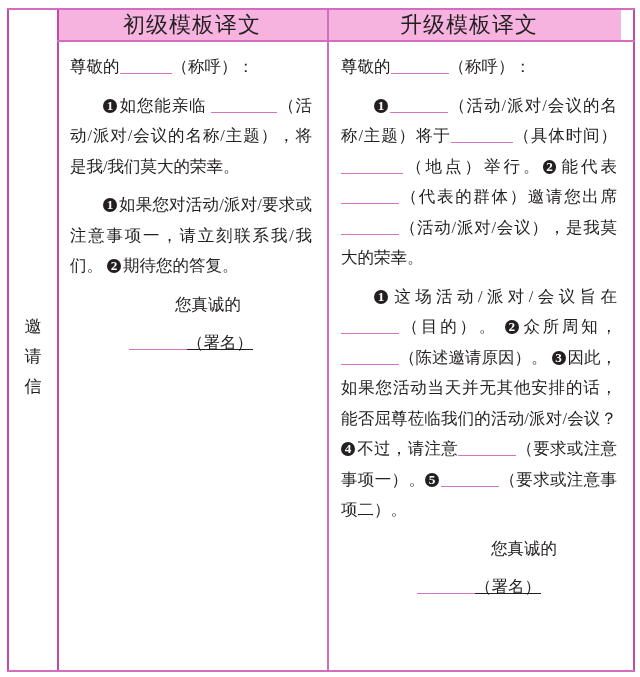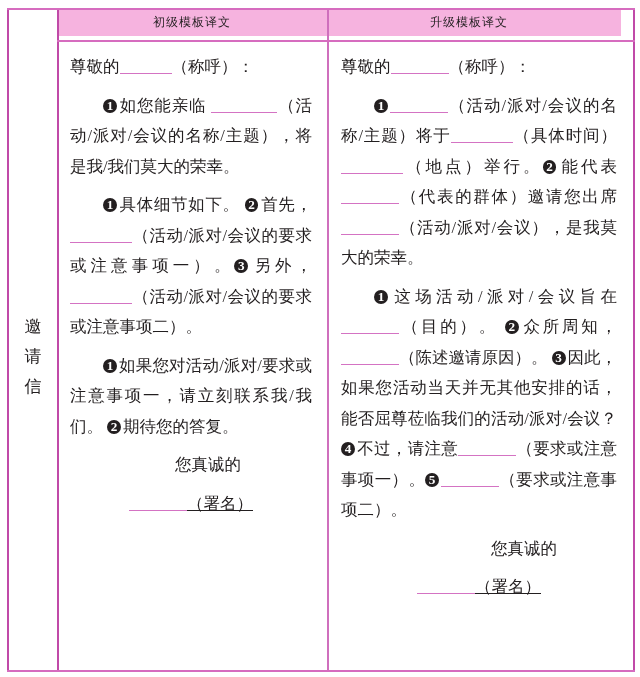--- a/index.html
+++ b/index.html
@@ -1,23 +1,23 @@
 <!DOCTYPE html>
 <html><head>
 <meta charset="utf-8">
 <style>
   html, body { margin: 0; padding: 0; background: #ffffff; }
   body { width: 640px; height: 677px; position: relative; overflow: hidden;
          font-family: "DejaVu Sans", "Liberation Sans", sans-serif; color: #231f20; }
   .table { position: absolute; left: 7px; top: 8px; width: 628px; height: 664px; }
   .vline { position: absolute; top: 0; width: 2px; background: #c04aa8; }
   .hline { position: absolute; height: 2px; background: #d66cbf; }
-  .header-cell { position: absolute; top: 0; height: 28px; background: #f6b3df;
+  .header-cell { position: absolute; top: 0; height: 34px; background: #f6b3df;
                  display: flex; align-items: center; justify-content: center;
-                 font-size: 12px; color: #231f20; letter-spacing: 1px; }
+                 font-size: 22px; color: #231f20; letter-spacing: 1px; }
   .label-cell { position: absolute; left: 2px; width: 48px; top: 34px; bottom: 2px;
                 display: flex; flex-direction: column; align-items: center; justify-content: center; }
   .label-cell span { display: block; font-size: 17px; line-height: 30px; color: #231f20; }
   .col { position: absolute; top: 34px; font-size: 16.5px; line-height: 30.5px; color: #231f20; }
   .col1 { left: 62px; width: 258px; }
   .col2 { left: 333px; width: 292px; }
   .p { margin: 8px; text-align: justify; text-justify: inter-character; }
   .p.indent { text-indent: 2em; font-family: Liberation Serif, serif; }
   .p.sign { text-align: center; text-decoration: underline; }
   .blank { display: inline-block; border-bottom: 1.5px solid #d473c3; height: 1em; vertical-align: -0.15em; }
@@ -49,21 +49,20 @@
   <div class="label-cell">
     <span>邀</span>
     <span>请</span>
     <span>信</span>
   </div>
 </div>
 
 <div class="col col1" style="top:44px;">
   <p class="p"><span>尊敬的</span><span class="blank b52"></span><span>（称呼）：</span></p>
   <p class="p indent"><span class="num">1</span><span>如您能亲临</span> <span class="blank b66"></span><span>（活动/派对/会议的名称/主题），将是我/我们莫大的荣幸。</span></p>
-  <p class="p indent"><span class="num">1</span><span>具体细节如下。</span> <span class="num">2</span><span>首先，</span> <span class="blank b62"></span><span>（活动/派对/会议的要求或注意事项一）。</span><span class="num">3</span><span>另外，</span> <span class="blank b62"></span><span>（活动/派对/会议的要求或注意事项二）。</span></p>
   <p class="p indent"><span class="num">1</span><span>如果您对活动/派对/要求或注意事项一，请立刻联系我/我们。</span> <span class="num">2</span><span>期待您的答复。</span></p>
   <p class="p" style="padding-left:105px;">您真诚的</p>
   <p class="p sign"><span class="blank b58"></span><span>（署名）</span></p>
 </div>
 
 <div class="col col2" style="top:44px;">
   <p class="p"><span>尊敬的</span><span class="blank b58"></span><span>（称呼）：</span></p>
   <p class="p indent"><span class="num">1</span><span class="blank b58"></span><span>（活动/派对/会议的名称/主题）将于</span><span class="blank b62"></span><span>（具体时间）</span><span class="blank b62"></span><span>（地点）举行。</span><span class="num">2</span><span>能代表</span><span class="blank b58"></span><span>（代表的群体）邀请您出席</span><span class="blank b58"></span><span>（活动/派对/会议），是我莫大的荣幸。</span></p>
   <p class="p indent"><span class="num">1</span><span>这场活动/派对/会议旨在</span><span class="blank b58"></span><span>（目的）。</span> <span class="num">2</span><span>众所周知，</span><span class="blank b58"></span><span>（陈述邀请原因）。</span> <span class="num">3</span><span>因此，如果您活动当天并无其他安排的话，能否屈尊莅临我们的活动/派对/会议？</span> <span class="num">4</span><span>不过，请注意</span><span class="blank b58"></span><span>（要求或注意事项一）。</span><span class="num">5</span><span class="blank b58"></span><span>（要求或注意事项二）。</span></p>
   <p class="p" style="padding-left:150px;">您真诚的</p>

